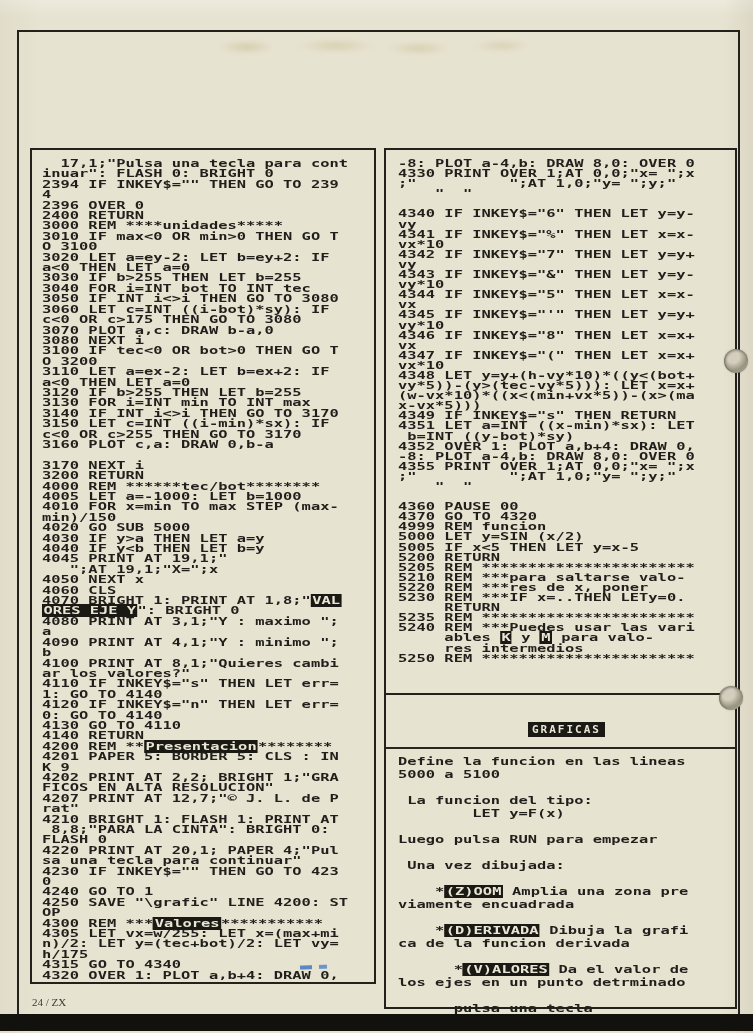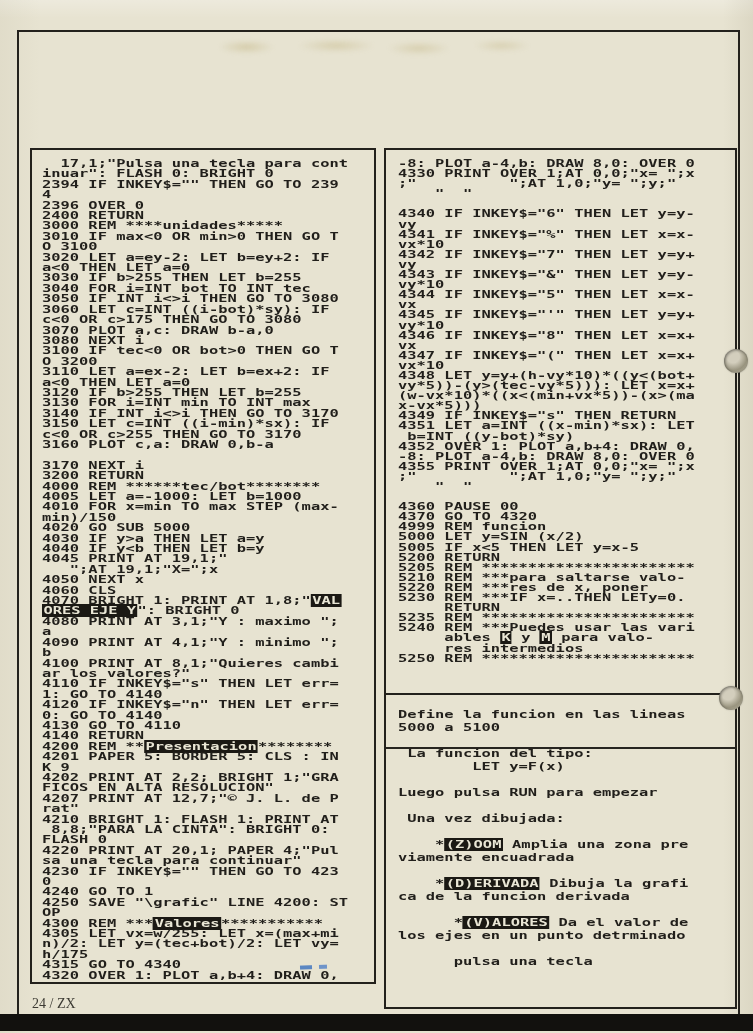--- a/index.html
+++ b/index.html
@@ -30,21 +30,21 @@
   .codeline{white-space:pre;font-weight:bold;font-size:11px;
     transform:scaleX(1.40);transform-origin:0 0;}
   .box-left .codeline{line-height:10.4px;}
   .box-right .codeline{line-height:10.1px;}
   .box-info .codeline{line-height:13px;}
   .inv{background:#1b1914;color:#e9e6d5;padding:0 1px;}
   .info-title{margin:28px 0 6px 0;text-align:center;font-weight:bold;font-size:11px;
     letter-spacing:2px;}
   .info-title .inv{padding:1px 4px;}
   .footer{position:absolute;left:32px;top:996px;font-family:"Liberation Serif",serif;
-    font-size:14px;color:#3c3a33;}
+    font-size:11px;color:#3c3a33;}
   .bottombar{position:absolute;left:0;top:1014px;width:753px;height:17px;background:#12110e;}
   .hole{position:absolute;width:24px;height:24px;border-radius:50%;
     background:radial-gradient(circle at 38% 32%, #d3cebd 0 28%, #99947f 62%, #b7b2a0 100%);
     box-shadow:inset 1px 1px 3px rgba(0,0,0,.45), 0 0 2px rgba(0,0,0,.2);}
   .hole1{left:724px;top:349px;}
   .hole2{left:719px;top:686px;}
   .bluemark{position:absolute;left:300px;top:965px;width:34px;height:4px;
     background:linear-gradient(90deg,#5b87c2 0 12px, rgba(0,0,0,0) 12px 19px, #6f94c9 19px 27px, rgba(0,0,0,0) 27px);
     transform:rotate(-2deg);filter:blur(.4px);}
 </style>
@@ -189,20 +189,23 @@
         <div class="codeline">     RETURN</div>
         <div class="codeline">5235 REM ***********************</div>
         <div class="codeline">5240 REM ***Puedes usar las vari</div>
         <div class="codeline"><span>     ables </span><span class="inv">K</span><span> y </span><span class="inv">M</span><span> para valo-</span></div>
         <div class="codeline">     res intermedios</div>
         <div class="codeline">5250 REM ***********************</div>
       </div>
   </div>
 
   <div class="codebox box-info">
+    <div class="info-title">
+      <span class="inv">GRAFICAS</span>
+    </div>
     <div class="code">
         <div class="codeline">&nbsp;</div>
         <div class="codeline">Define la funcion en las lineas</div>
         <div class="codeline">5000 a 5100</div>
         <div class="codeline">&nbsp;</div>
         <div class="codeline"> La funcion del tipo:</div>
         <div class="codeline">        LET y=F(x)</div>
         <div class="codeline">&nbsp;</div>
         <div class="codeline">Luego pulsa RUN para empezar</div>
         <div class="codeline">&nbsp;</div>

